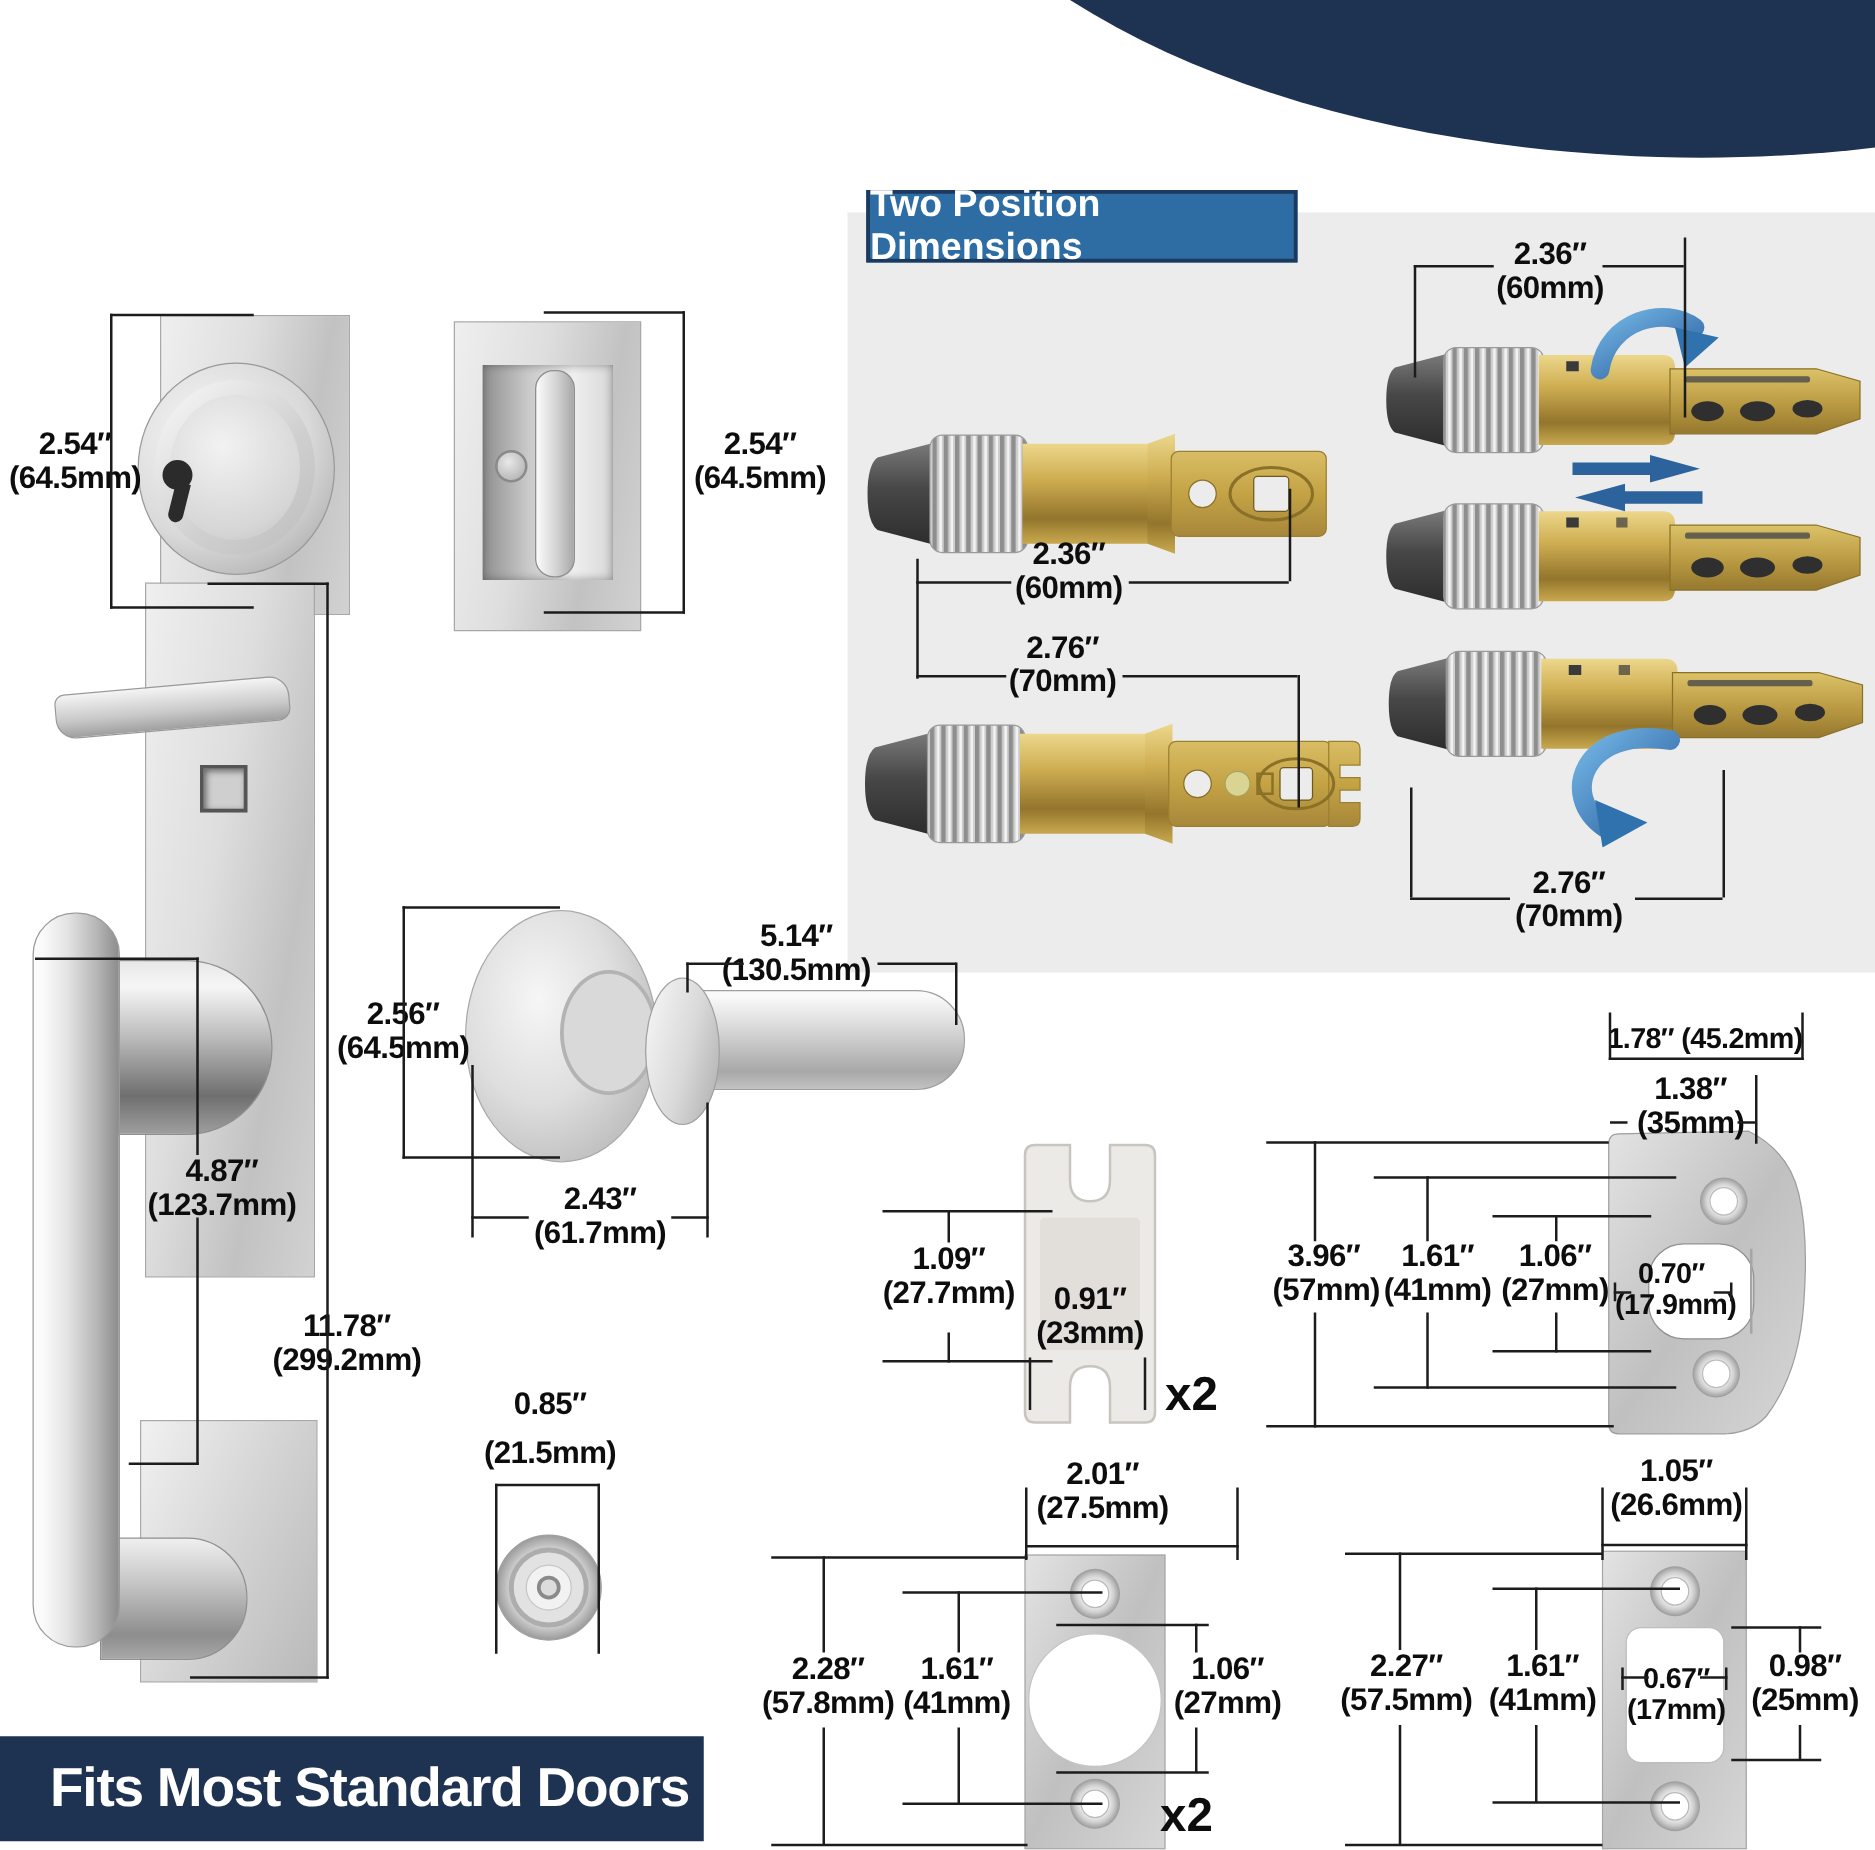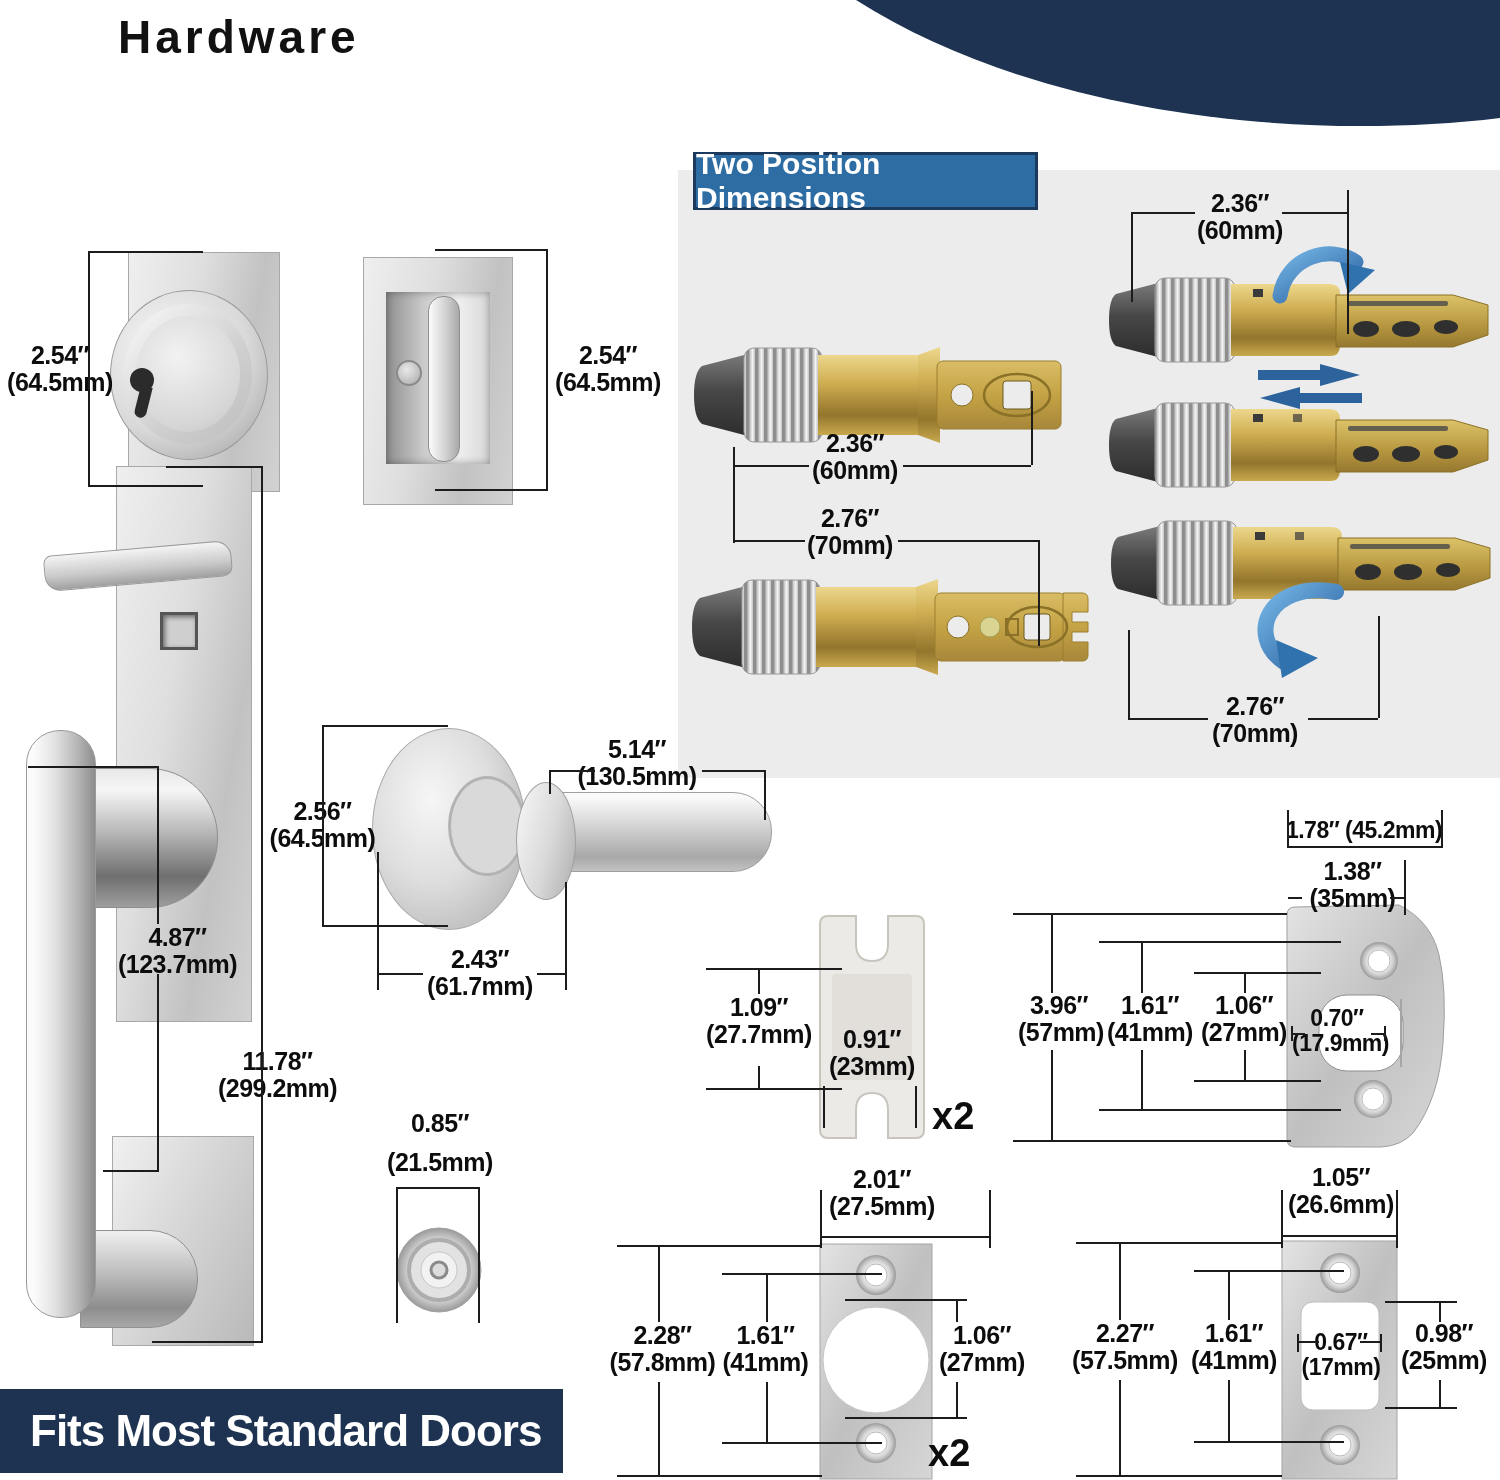--- a/index.html
+++ b/index.html
@@ -15,21 +15,21 @@
   
   .hl{position:absolute;height:2px;background:#1c1c1c;}
   .vl{position:absolute;width:2px;background:#1c1c1c;}
   
   #gray-panel{position:absolute;left:678px;top:170px;width:822px;height:608px;background:#ececec;}
   #two-pos{position:absolute;left:693px;top:152px;width:345px;height:58px;background:#2e6da3;
            border:3px solid #1b3a5e;box-sizing:border-box;display:flex;align-items:center;justify-content:center;
            color:#fff;font-weight:bold;font-size:30px;}
   #footer-banner{position:absolute;left:0;top:1389px;width:563px;height:84px;background:#1e3352;
            display:flex;align-items:center;color:#fff;font-weight:bold;font-size:44px;
-           letter-spacing:-1px;padding-left:30px;box-sizing:border-box;}
+           letter-spacing:-1px;padding-left:40px;box-sizing:border-box;}
   
   #brand{position:absolute;left:70px;top:14px;}
   #brand .name{font-size:84px;font-weight:bold;letter-spacing:-3px;line-height:1;}
   #brand .reg{font-size:30px;vertical-align:40px;letter-spacing:0;}
   #brand .sub{font-size:46px;font-weight:bold;letter-spacing:4px;margin-left:48px;line-height:1;}
   #title{position:absolute;left:870px;top:4px;width:600px;text-align:center;color:#fff;
          font-size:90px;font-weight:bold;letter-spacing:1px;z-index:3;}
   
   .metal-plate{background:linear-gradient(100deg,#efefef 0%,#dedede 40%,#c2c2c2 72%,#d2d2d2 100%);
                border:1px solid #a8a8a8;box-sizing:border-box;}
@@ -83,21 +83,20 @@
           <stop offset="1" stop-color="#2a5f9e"></stop>
       </linearGradient>
     </defs>
   </svg>
 
   <svg class="abs" style="left:0;top:0;z-index:2;" width="1500" height="160">
     <path d="M856,0 L1500,0 L1500,118 C1292,143 1032,112 856,0 Z" fill="#1e3352"></path>
   </svg>
 
   <div id="brand">
-    <div class="sub">Hardware</div>
   </div>
 
   <div id="gray-panel"></div>
   <div id="two-pos">
       <span>Two Position Dimensions</span>
     </div>
 
   <div id="footer-banner">
       <span>Fits Most Standard Doors</span>
     </div>

